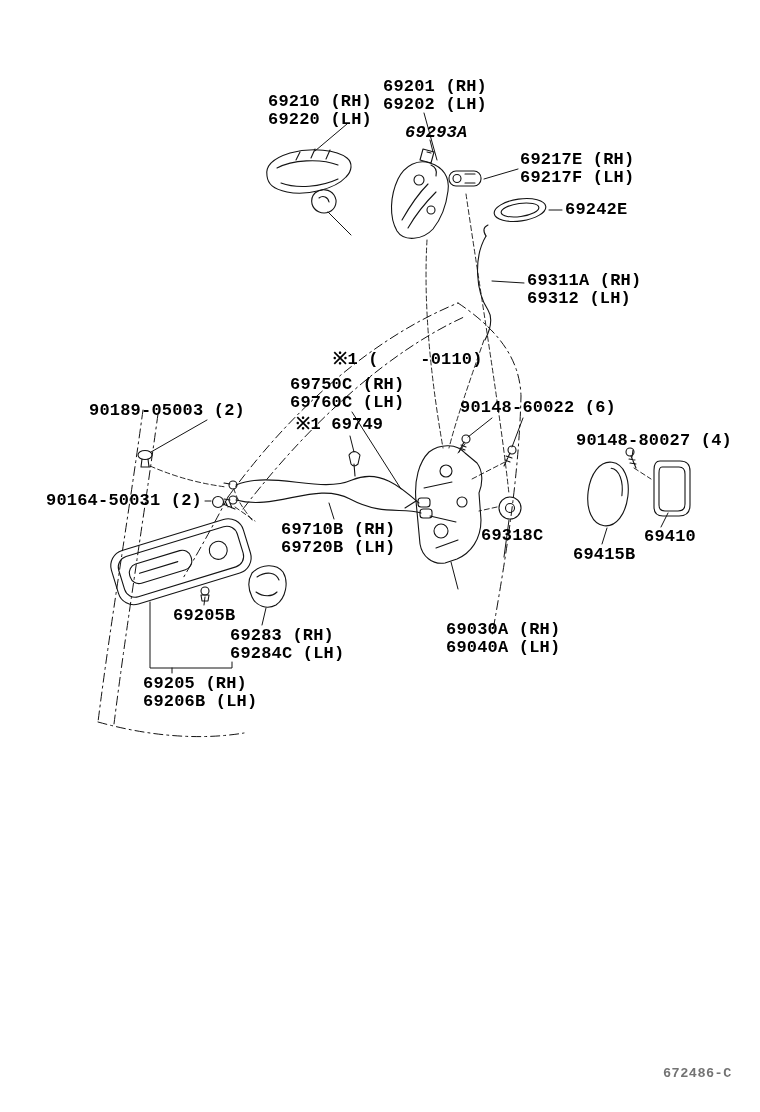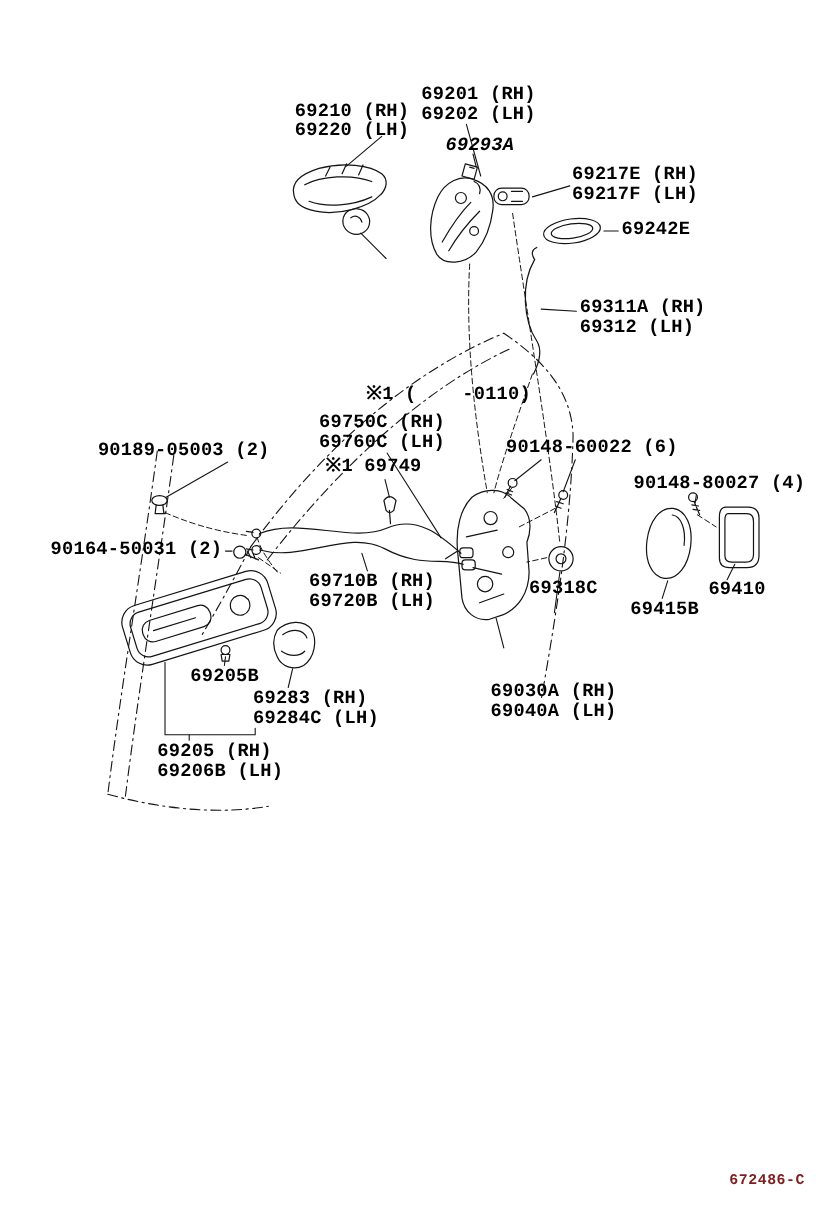--- a/index.html
+++ b/index.html
@@ -7,21 +7,21 @@
     position:relative;width:760px;height:1112px;background:#ffffff;overflow:hidden;
     font-family:"Liberation Mono","DejaVu Sans Mono",monospace;
   }
   .stage svg{position:absolute;left:0;top:0;}
   .part-label{
     position:absolute;font-weight:bold;font-size:17px;line-height:18px;
     letter-spacing:0.2px;color:#000;white-space:pre;
   }
   .doc-number{
     position:absolute;left:663px;top:1066px;font-weight:bold;font-size:13.5px;
-    color:#7f1d1d;letter-spacing:0.5px;
+    color:#737373;letter-spacing:0.5px;
   }
 </style>
 </head>
 <body>
 
 <div class="stage">
 
   <svg width="760" height="1112" viewBox="0 0 760 1112">
     <g stroke="#141414" fill="none" stroke-width="1.1" stroke-linecap="round" stroke-linejoin="round">
 

